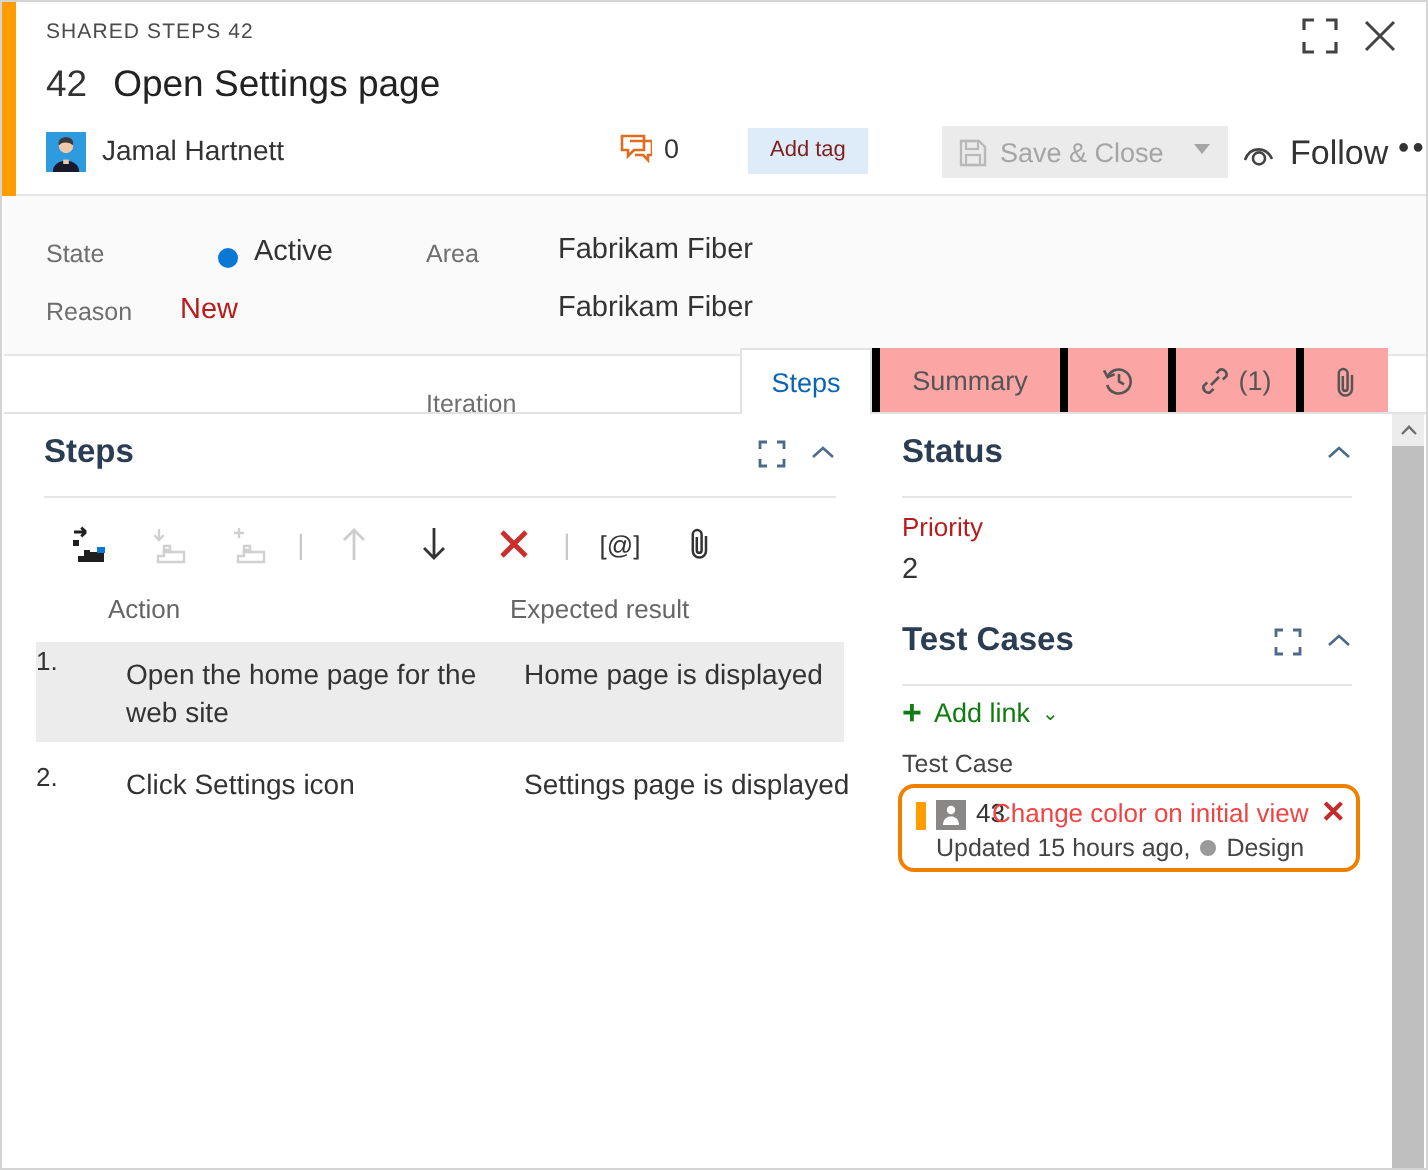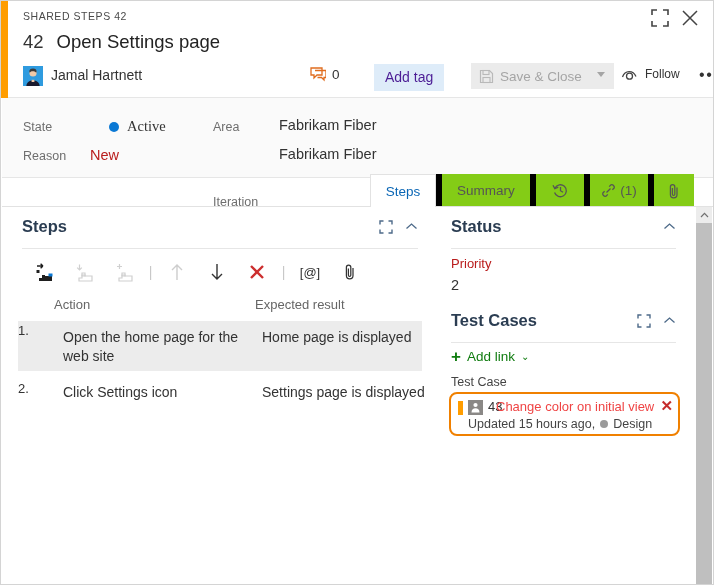--- a/index.html
+++ b/index.html
@@ -62,43 +62,43 @@
     position: absolute; left: 28px; top: 2px;
     font-size: 14px; color: #333;
   }
   #comment-group {
     position: absolute; left: 287px; top: 2px;
     display: flex; align-items: center; gap: 6px;
   }
   #comment-count { font-size: 13.5px; color: #333; }
   #add-tag {
     position: absolute; left: 351px; top: -1px;
-    background: #deecf9; color: #4c1d95;
-    font-size: 14px; padding: 5px 11px 6px;
+    background: #deecf9; color: #7f1d1d;
+    font-size: 11px; padding: 5px 11px 6px;
     cursor: pointer; border: none;
     font-family: "Liberation Sans", sans-serif;
   }
   #save-close {
     position: absolute; left: 448px; top: -2px;
     width: 143px; height: 26px;
     background: #ebebeb; color: #a5a5a5;
     display: flex; align-items: center; gap: 6px;
     padding-left: 8px; font-size: 13.5px; cursor: default;
   }
   #save-close-caret {
     position: absolute; right: 9px; top: 9px;
     width: 0; height: 0;
     border-left: 4px solid transparent;
     border-right: 4px solid transparent;
     border-top: 5px solid #a5a5a5;
   }
   #follow {
     position: absolute; left: 598px; top: 2px;
     display: flex; align-items: center; gap: 6px;
-    font-size: 12px; color: #333; cursor: pointer;
+    font-size: 17px; color: #333; cursor: pointer;
   }
   #more-menu {
     position: absolute; left: 676px; top: 3px;
     font-size: 16px; color: #333; letter-spacing: 1.6px;
     cursor: pointer; line-height: 14px;
   }
 
   
   #fields {
     position: absolute; left: 1px; top: 97px; width: 711px; height: 80px;
@@ -108,35 +108,35 @@
   .fld-label {
     position: absolute; font-size: 12.5px; color: #6e6e6e;
   }
   .fld-value {
     position: absolute; font-size: 14.5px; color: #333;
   }
   #lbl-state { left: 21px; top: 22px; }
   #lbl-reason { left: 21px; top: 51px; }
   #lbl-area { left: 211px; top: 22px; }
   #lbl-iteration { left: 211px; top: 65px; margin-top: 32px; }
-  #val-state { left: 107px; top: 20px; display: flex; align-items: center; gap: 8px; font-family: Liberation Serif, serif; }
+  #val-state { left: 107px; top: 20px; display: flex; align-items: flex-end; gap: 8px; }
   #state-dot { width: 10px; height: 10px; border-radius: 50%; background: #0a78d4; display:inline-block; }
   #val-reason { left: 88px; top: 49px; color: #b91c1c; }
   #val-area { left: 277px; top: 19px; }
   #val-iteration { left: 277px; top: 48px; }
 
   
   #tabs {
     position: absolute; left: 369px; top: 173px;
     display: flex; align-items: flex-end; height: 33px;
   }
   .tab {
     height: 33px; display: flex; align-items: center; justify-content: center;
-    font-size: 13.5px; color: #555; background: #84cc16;
-    border-left: 6px solid #000000; cursor: pointer;
+    font-size: 13.5px; color: #555; background: #fca5a5;
+    border-left: 4px solid #000000; cursor: pointer;
     padding: 0 14px;
   }
   .tab:first-child { border-left: none; }
   .tab.active {
     background: #ffffff; color: #0a66b5;
     border-top: 1px solid #e2e2e2;
     border-left: 1px solid #e2e2e2;
     border-right: 1px solid #e2e2e2;
     position: relative; z-index: 3;
   }

